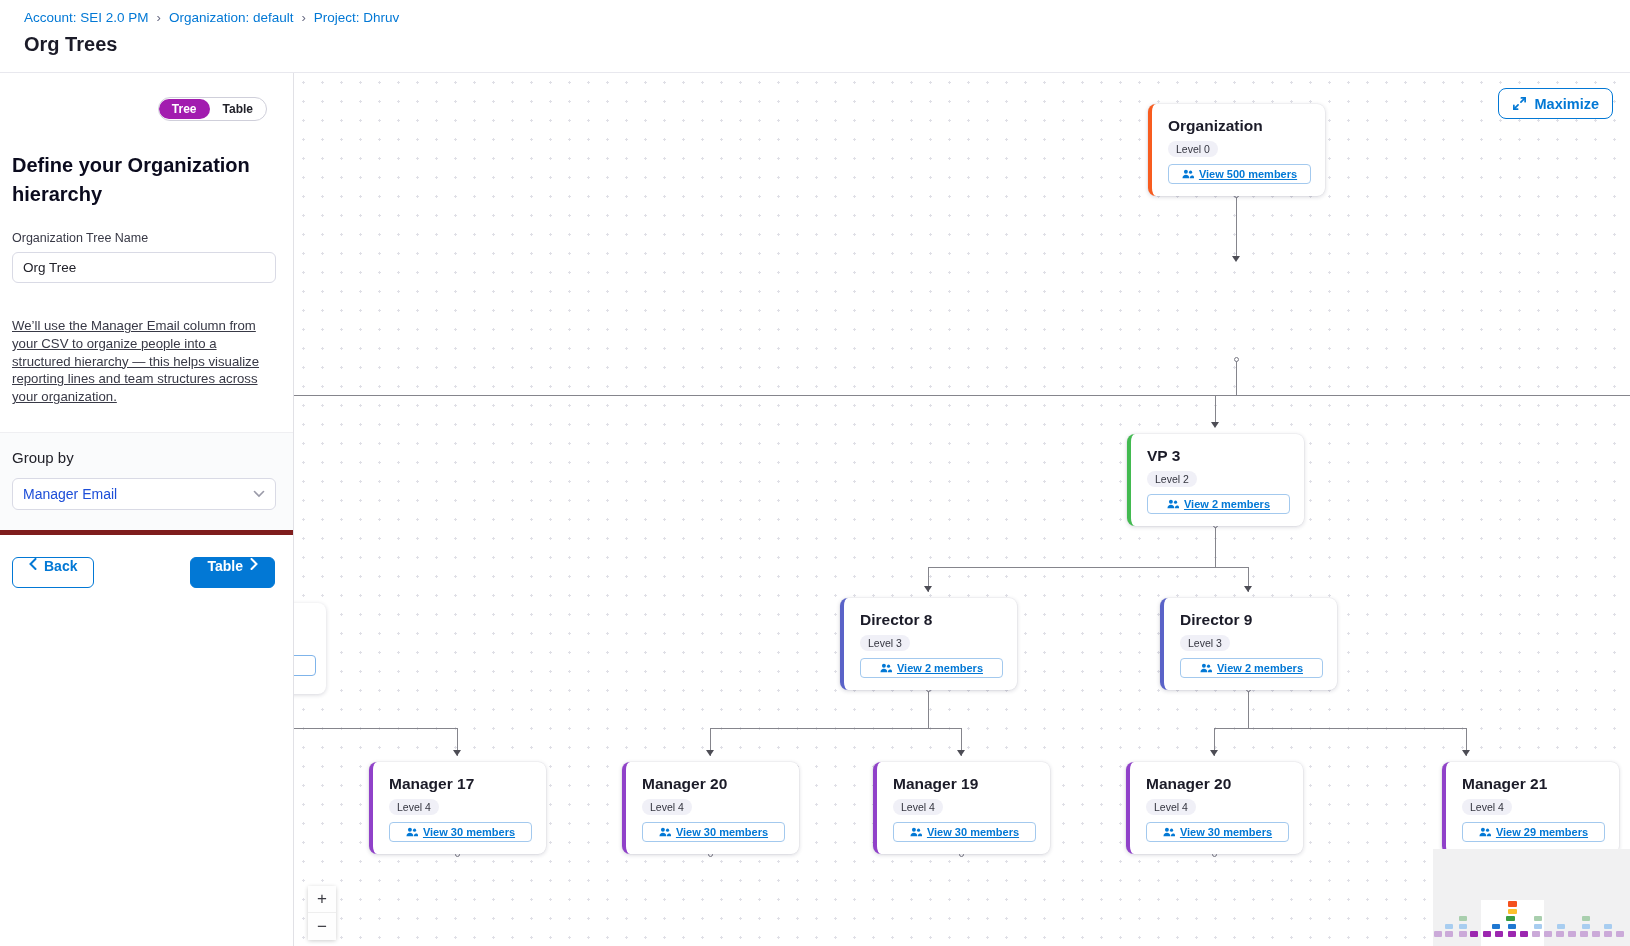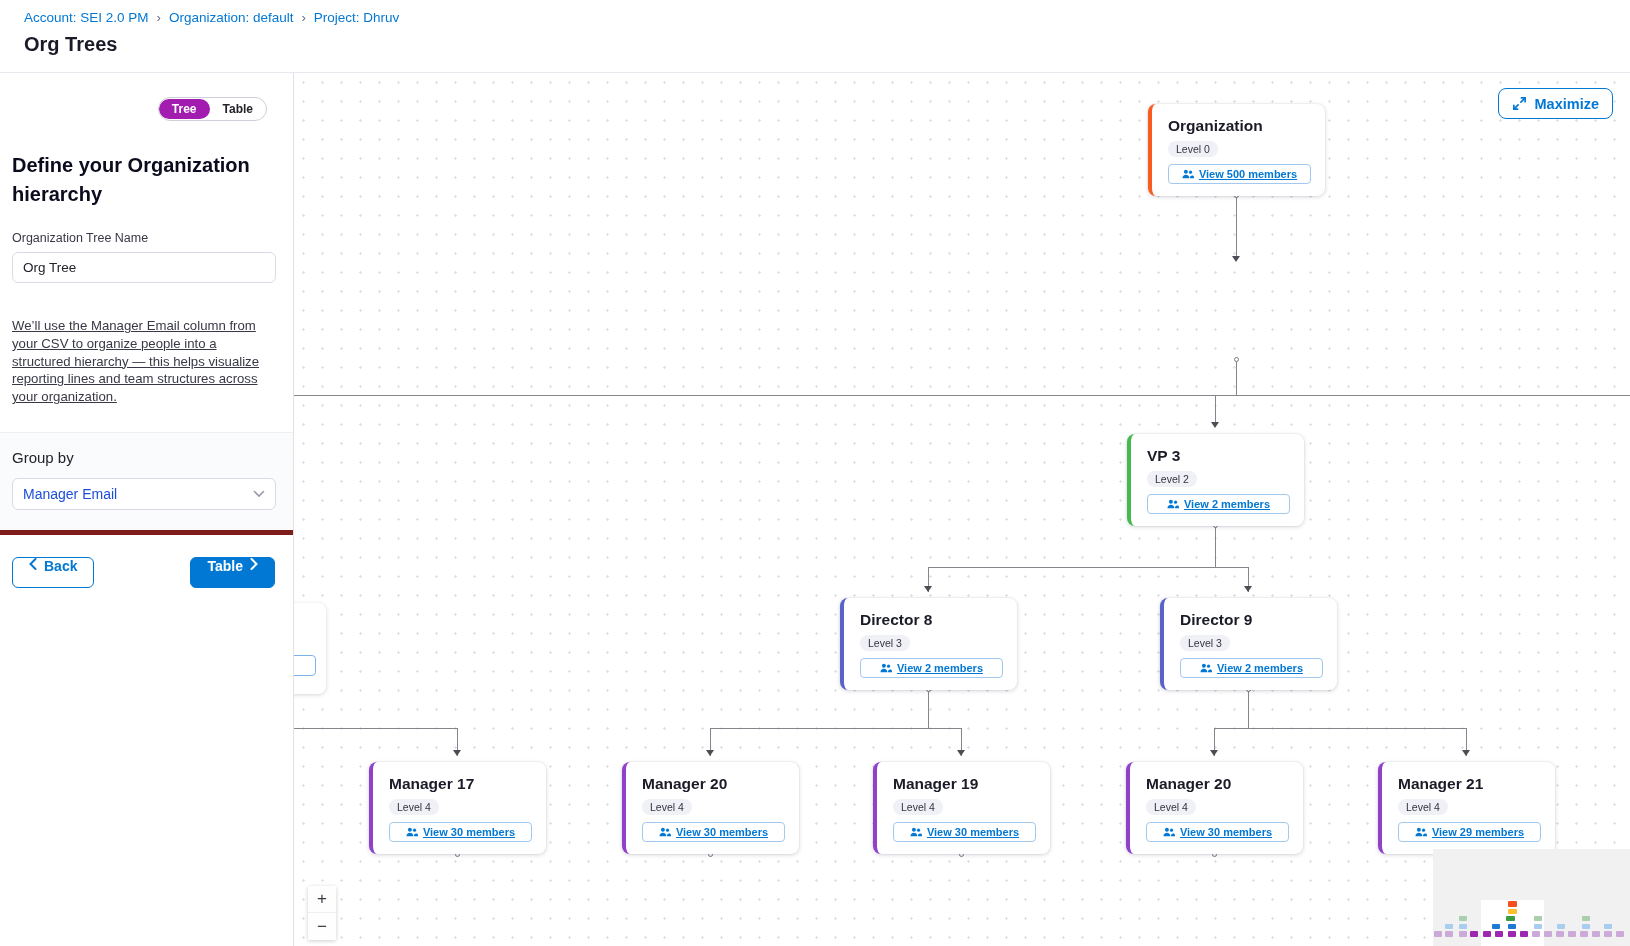--- a/index.html
+++ b/index.html
@@ -320,21 +320,21 @@
       <svg width="12" height="10" viewBox="0 0 16 13" fill="#0278d5">
           <circle cx="5.2" cy="3.4" r="2.6"></circle>
           <circle cx="11.4" cy="4" r="2.1"></circle>
           <path d="M0.6 12c0-2.8 2-4.5 4.6-4.5s4.6 1.7 4.6 4.5z"></path>
           <path d="M10.6 12c0-1.9 1-3.4 2.9-3.4 1.8 0 2.8 1.5 2.8 3.4z"></path>
         </svg>
       <span class="members-label">View 30 members</span>
     </button>
   </div>
 
-  <div class="node" style="left: 1084px; top: 689px; border-left-color: rgb(144, 65, 201);">
+  <div class="node" style="left: 1148px; top: 689px; border-left-color: rgb(144, 65, 201);">
     <div class="node-title">Manager 21</div>
     <span class="node-level">Level 4</span>
     <button class="members-btn">
       <svg width="12" height="10" viewBox="0 0 16 13" fill="#0278d5">
           <circle cx="5.2" cy="3.4" r="2.6"></circle>
           <circle cx="11.4" cy="4" r="2.1"></circle>
           <path d="M0.6 12c0-2.8 2-4.5 4.6-4.5s4.6 1.7 4.6 4.5z"></path>
           <path d="M10.6 12c0-1.9 1-3.4 2.9-3.4 1.8 0 2.8 1.5 2.8 3.4z"></path>
         </svg>
       <span class="members-label">View 29 members</span>

